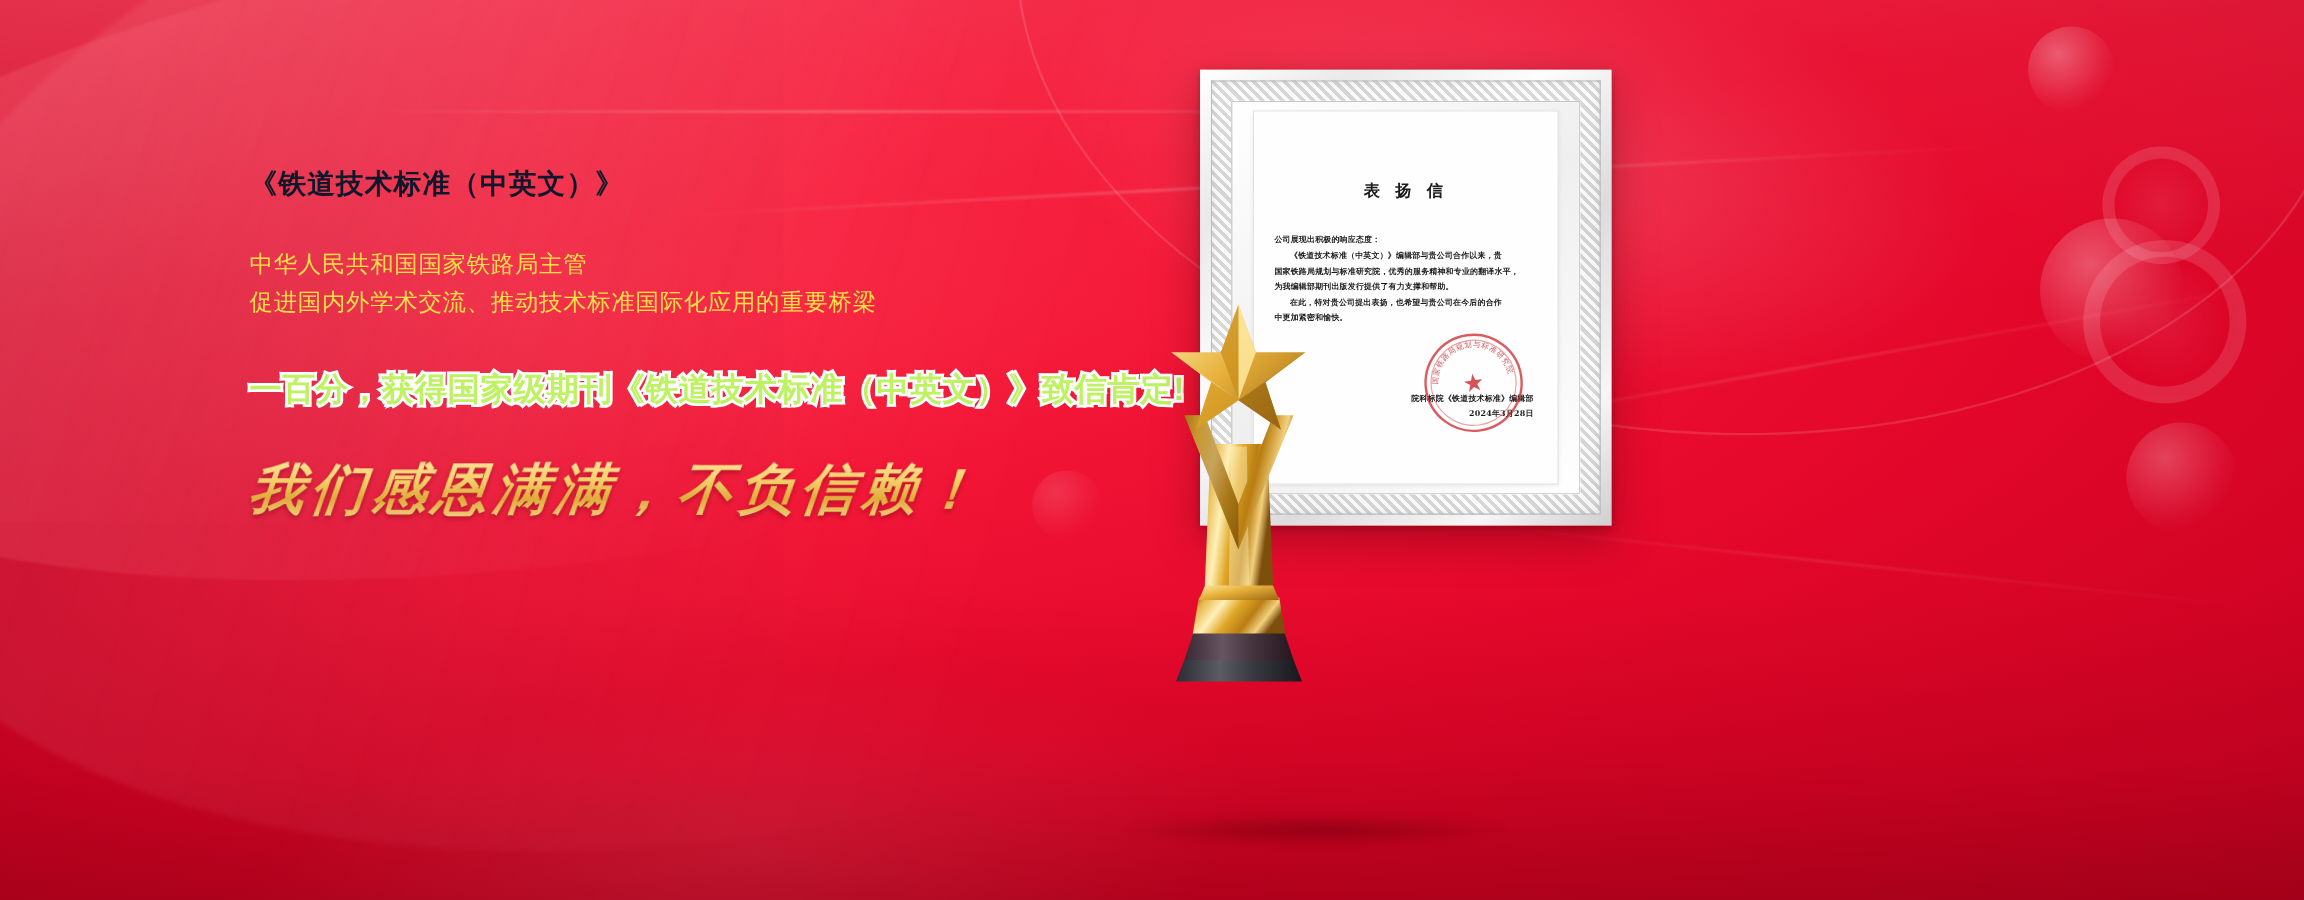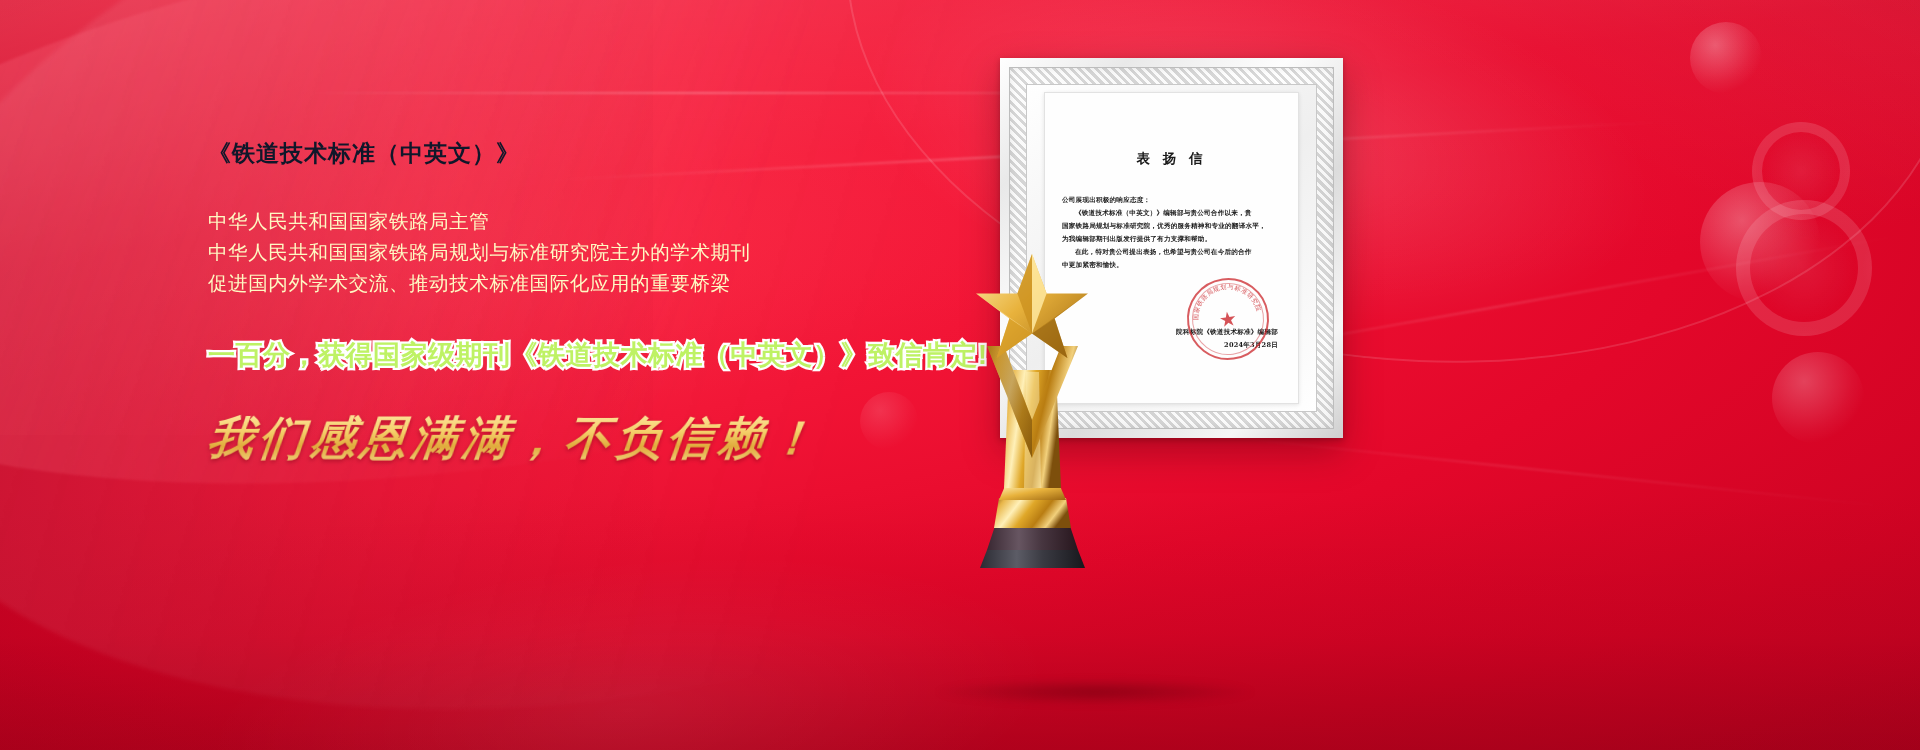--- a/index.html
+++ b/index.html
@@ -82,21 +82,21 @@
     background:radial-gradient(120% 110% at 50% 45%, rgba(0,0,0,0) 55%, rgba(120,0,18,0.28) 100%);
   }
 
   
   .copy{position:absolute;left:208px;top:140px;width:820px;z-index:6;}
   .journal-title{
     font-size:23px;font-weight:700;color:#0f172a;letter-spacing:1px;
     margin:0 0 38px 0;line-height:1.2;
   }
   .fact{
-    font-size:19.5px;color:#fef9c3;line-height:31px;letter-spacing:.6px;font-weight:400;
+    font-size:19.5px;color:#fde047;line-height:31px;letter-spacing:.6px;font-weight:400;
     margin:0;
   }
   .headline{
     margin-top:40px;
     font-size:27px;font-weight:700;letter-spacing:.5px;color:#bef264;
     line-height:1.25;
     -webkit-text-stroke:4.5px #ffffff;
     paint-order:stroke fill;
     text-shadow:0 1px 0 rgba(255,255,255,.35);
   }
@@ -215,21 +215,20 @@
   <div class="bokeh" style="left:1772px;top:352px;width:92px;height:92px;opacity:.8;"></div>
   <div class="bokeh" style="left:1090px;top:330px;width:46px;height:46px;opacity:.5;"></div>
   <div class="bokeh" style="left:860px;top:392px;width:58px;height:58px;opacity:.45;"></div>
 
   <div class="vign"></div>
 
   <div class="copy">
     <div class="journal-title">《铁道技术标准（中英文）》</div>
 
     <p class="fact">中华人民共和国国家铁路局主管</p>
-    <p class="fact">中华人民共和国国家铁路局规划与标准研究院主办的学术期刊</p>
     <p class="fact">促进国内外学术交流、推动技术标准国际化应用的重要桥梁</p>
 
     <div class="headline">一百分，获得国家级期刊《铁道技术标准（中英文）》致信肯定!</div>
 
     <div><span class="callig">我们感恩满满，不负信赖！</span></div>
   </div>
 
   <div class="shadow-floor"></div>
 
   <div class="frame">

